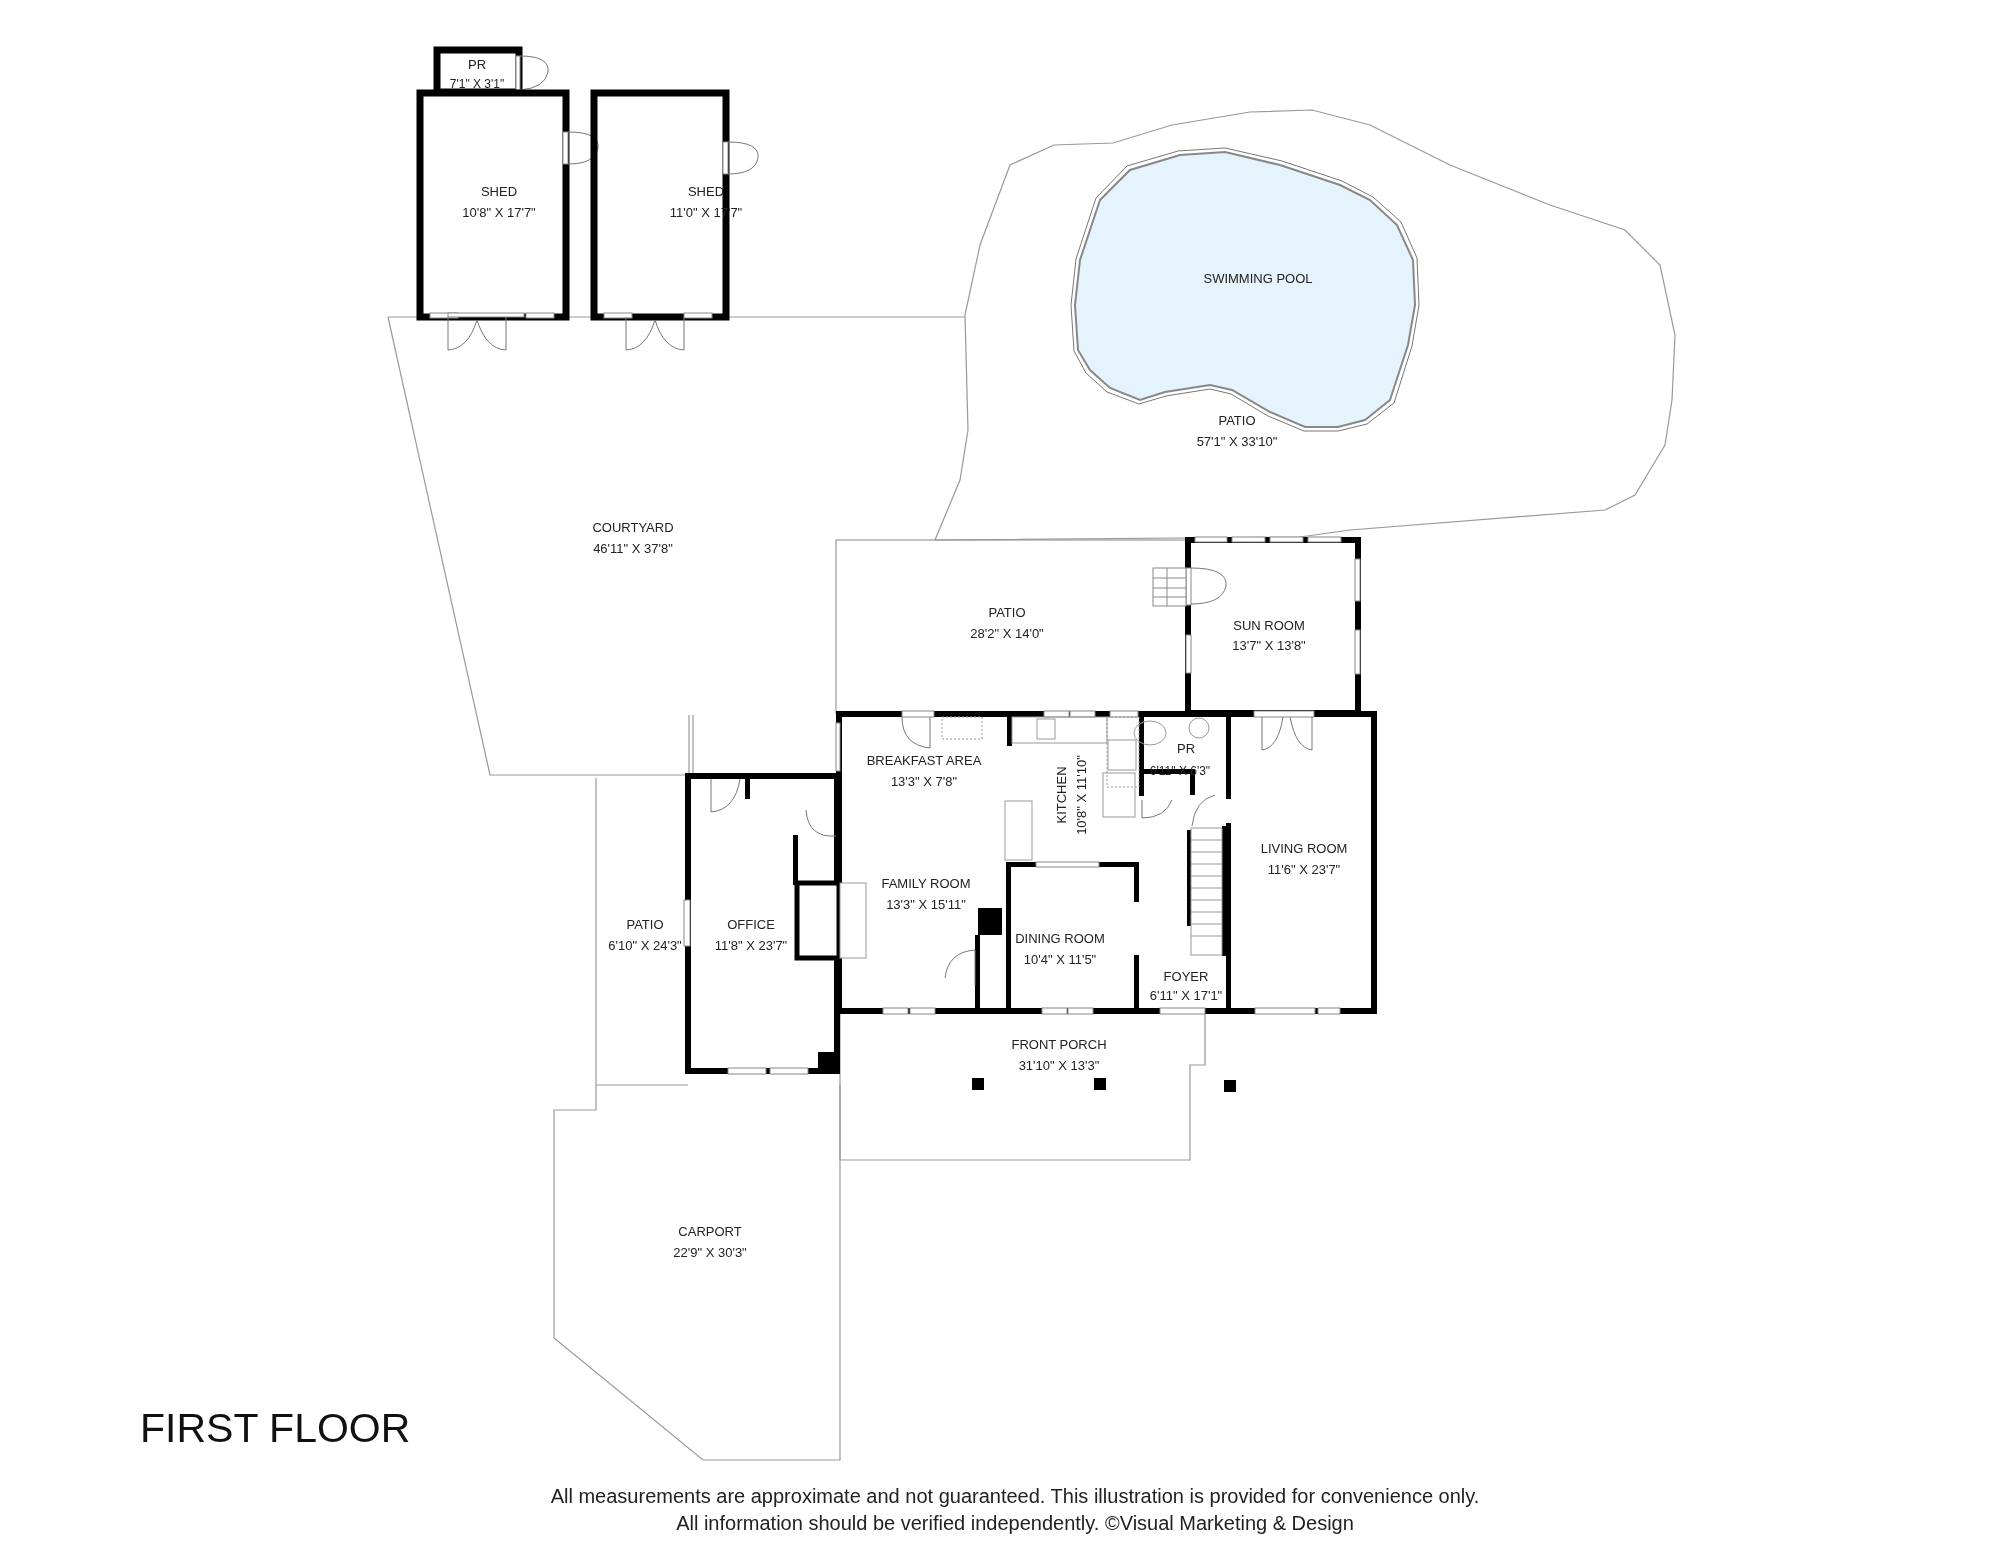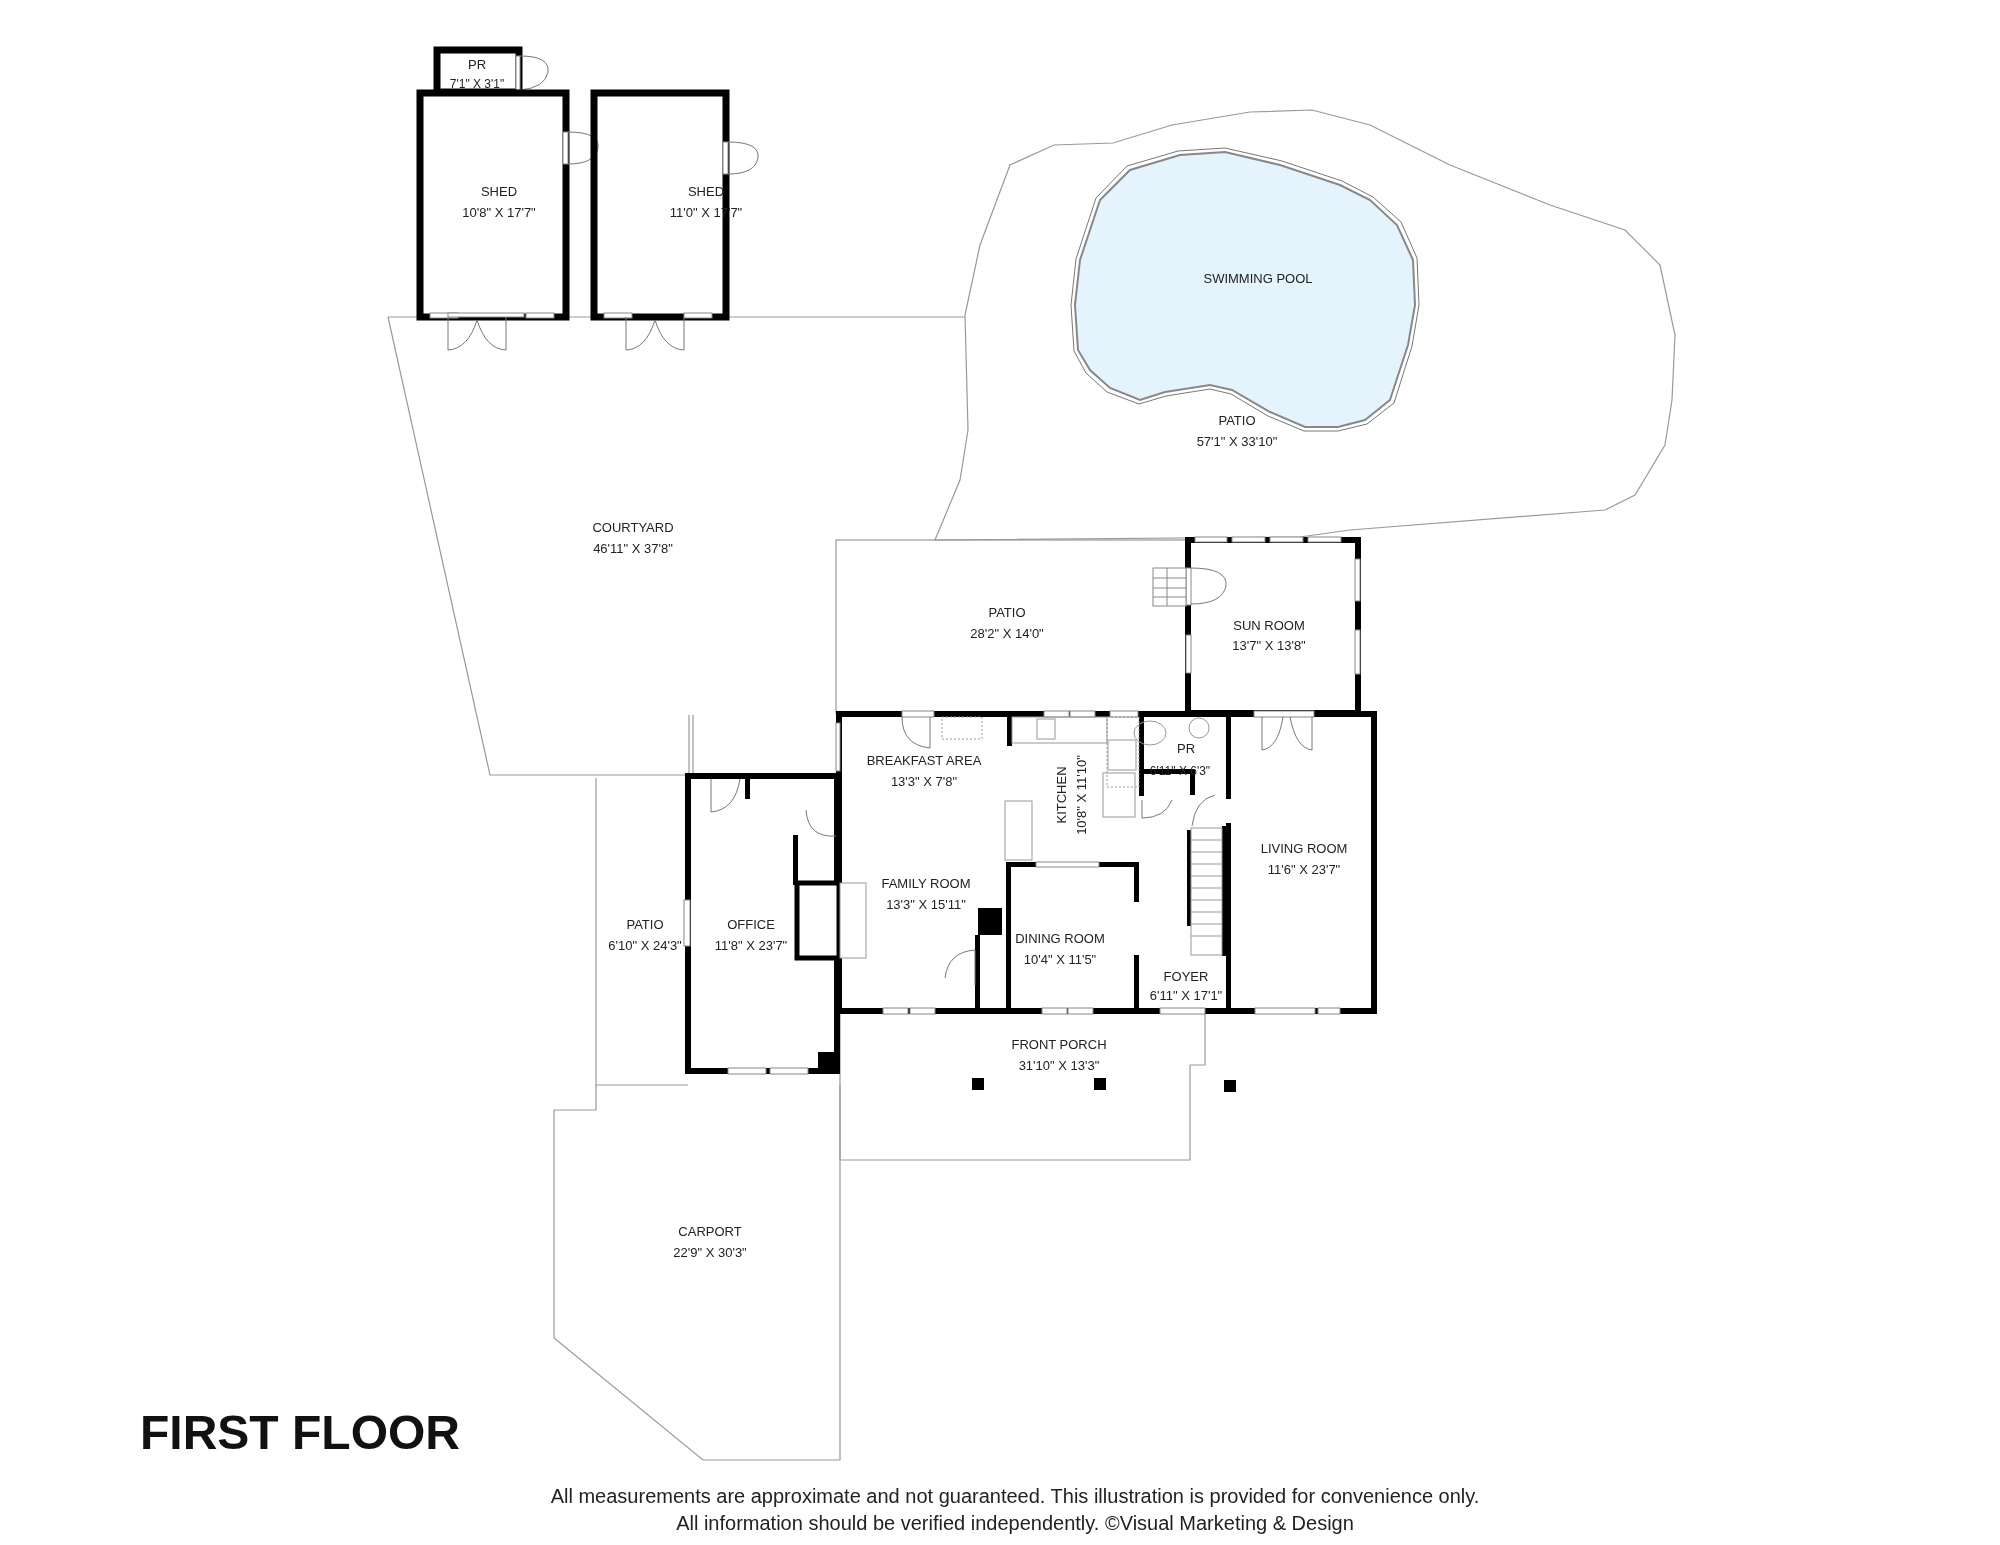--- a/index.html
+++ b/index.html
@@ -1,21 +1,21 @@
 <!DOCTYPE html>
 <html><head>
 <meta charset="utf-8">
 <style>
   html, body { margin: 0; padding: 0; background: #ffffff; }
   body { width: 2000px; height: 1545px; position: relative; overflow: hidden; }
   #plan { position: absolute; left: 0; top: 0; width: 2000px; height: 1545px; }
   .lbl { font-family: "Liberation Sans", sans-serif; font-size: 13px; fill: #222; text-anchor: middle; }
   .title {
     position: absolute; left: 140px; top: 1405px;
-    font-family: "Liberation Sans", sans-serif; font-weight: 700; font-size: 48px; color: #111;
+    font-family: "Liberation Sans", sans-serif; font-weight: 400; font-size: 41px; color: #111;
     letter-spacing: 0px;
   }
   .disclaimer {
     position: absolute; left: 0; width: 2030px; top: 1483px; text-align: center;
     font-family: "Liberation Sans", sans-serif; font-size: 20px; color: #222; line-height: 27px;
   }
   .thin { fill: none; stroke: #999; stroke-width: 1.2; }
   .thin2 { fill: none; stroke: #777; stroke-width: 1; }
   .wall { fill: #000; }
   .win { fill: #fff; stroke: #888; stroke-width: 1; }

